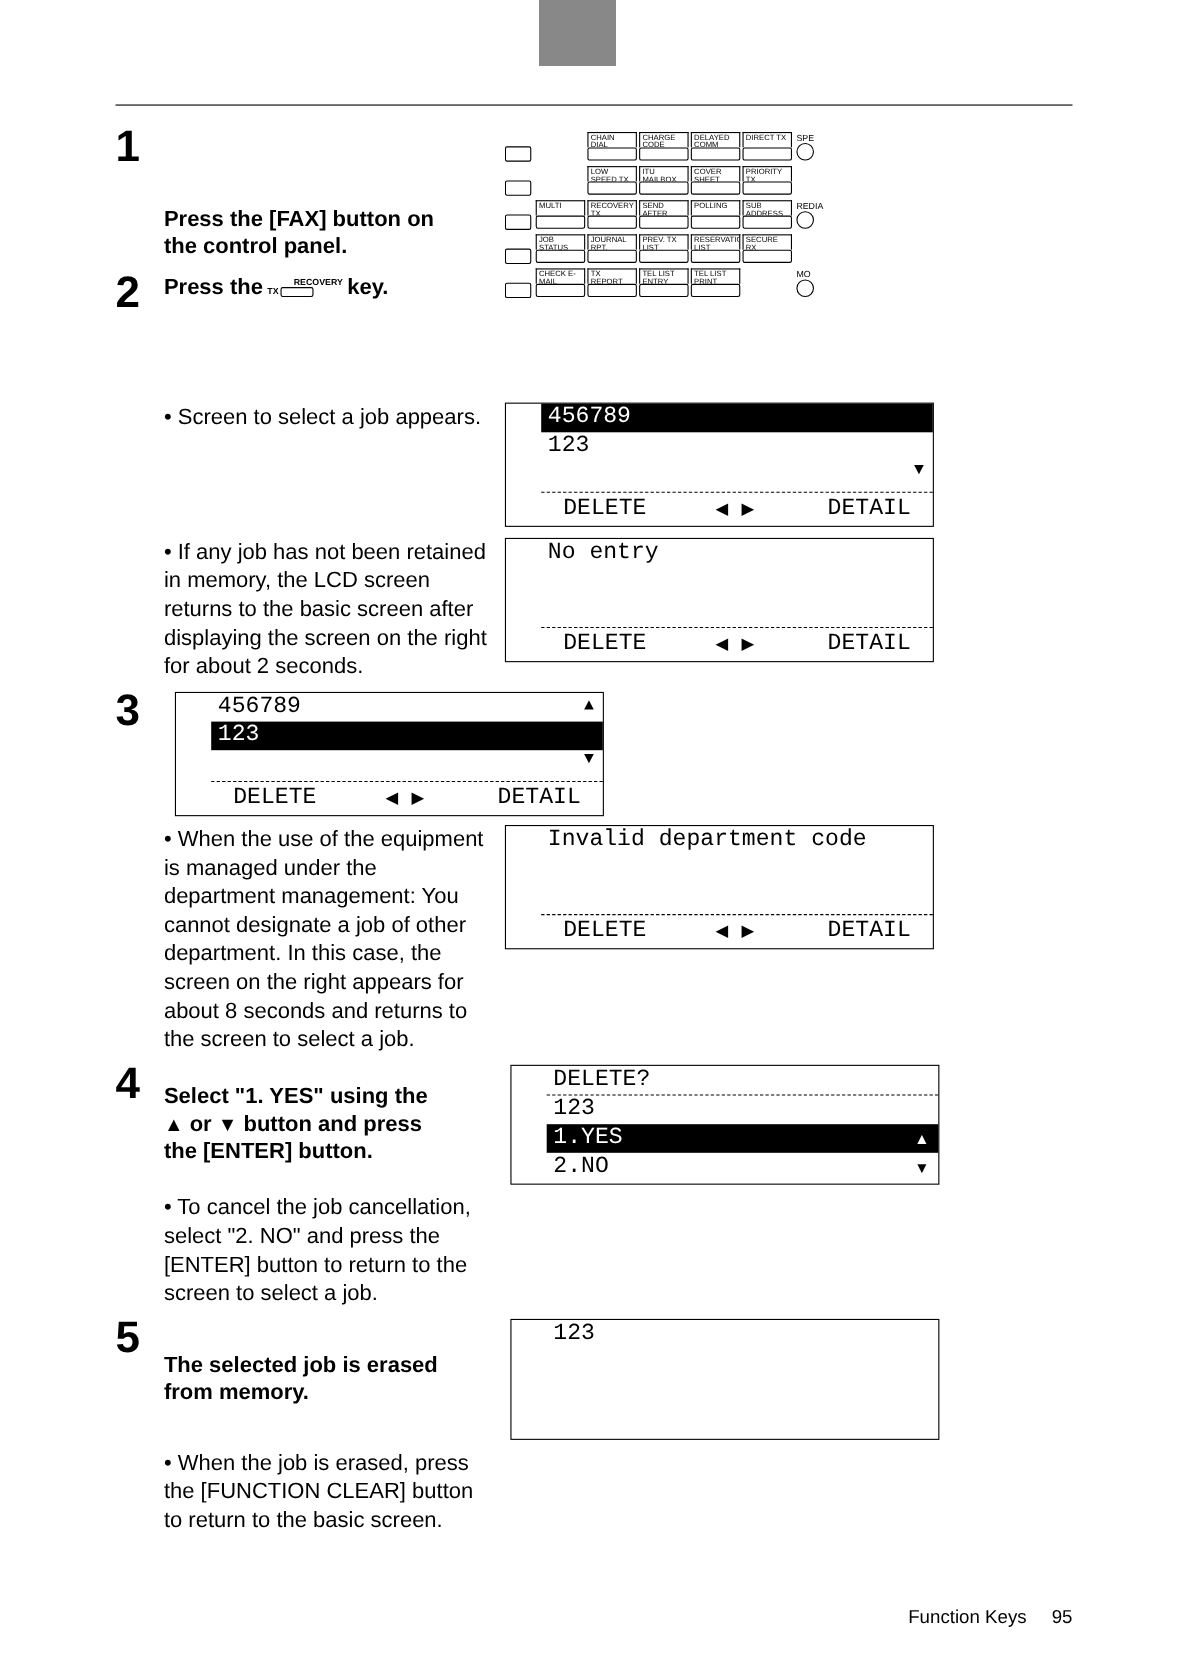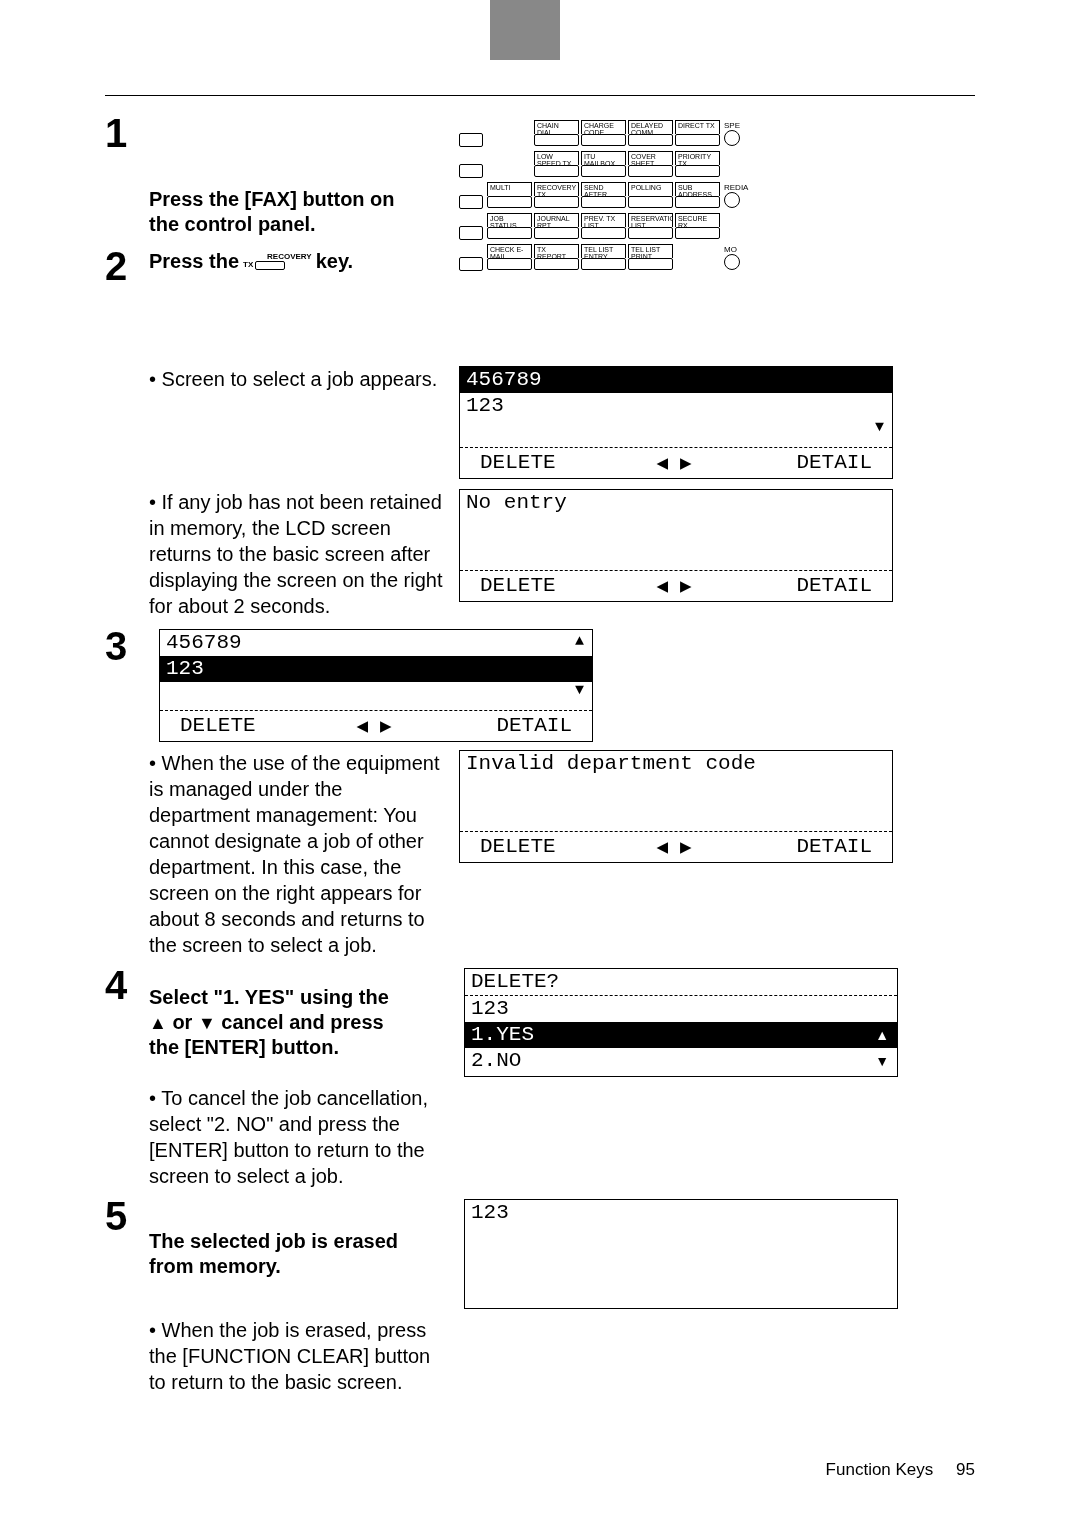--- a/index.html
+++ b/index.html
@@ -128,27 +128,28 @@
   .sidebadge {
     width: 28px; font-size:8px; text-align:left; margin-left:2px; margin-top:2px;
   }
   .sidecircle {
     width:16px; height:16px; border:1px solid #000; border-radius:50%; margin-top:0;
   }
   .keyspacer { width: 47px; }
 
   
   .lcd {
-    width: 434px;
+    width: 390px;
     border: 1.5px solid #000;
     font-family: "Courier New", Courier, monospace;
     font-size: 21px;
     line-height: 1.2;
     position: relative;
     padding-bottom: 2px;
+    padding-left: 32px;
   }
   .lcd .lcd-row {
     display:flex; align-items:center; height:26px; padding: 0 6px;
     white-space: pre;
   }
   .lcd .lcd-row.hl {
     background: #000; color: #fff;
   }
   .lcd .dashed {
     border-top: 1.5px dashed #000;
@@ -406,21 +407,21 @@
 
   <div class="step" style="margin-top:10px;">
     <div class="step-num">4</div>
     <div class="step-body">
       <div class="step-text-full">
         <div class="step-title">
           <span>Select "1. YES" using the</span><br>
           <span class="arrow-glyph">▲</span>
           <span>or</span>
           <span class="arrow-glyph">▼</span>
-          <span>cancel and press</span><br>
+          <span>button and press</span><br>
           <span>the [ENTER] button.</span>
         </div>
       </div>
       <div class="step-right">
         <div class="lcd">
           <div class="lcd-row"><span>DELETE?</span></div>
           <div class="dashed" style="margin:0;"></div>
           <div class="lcd-row"><span>123</span></div>
           <div class="lcd-row hl"><span>1.YES</span><span style="position:absolute;right:8px;color:#fff;font-family:Arial;font-size:14px;">▲</span></div>
           <div class="lcd-row"><span>2.NO</span><span style="position:absolute;right:8px;font-family:Arial;font-size:14px;">▼</span></div>

